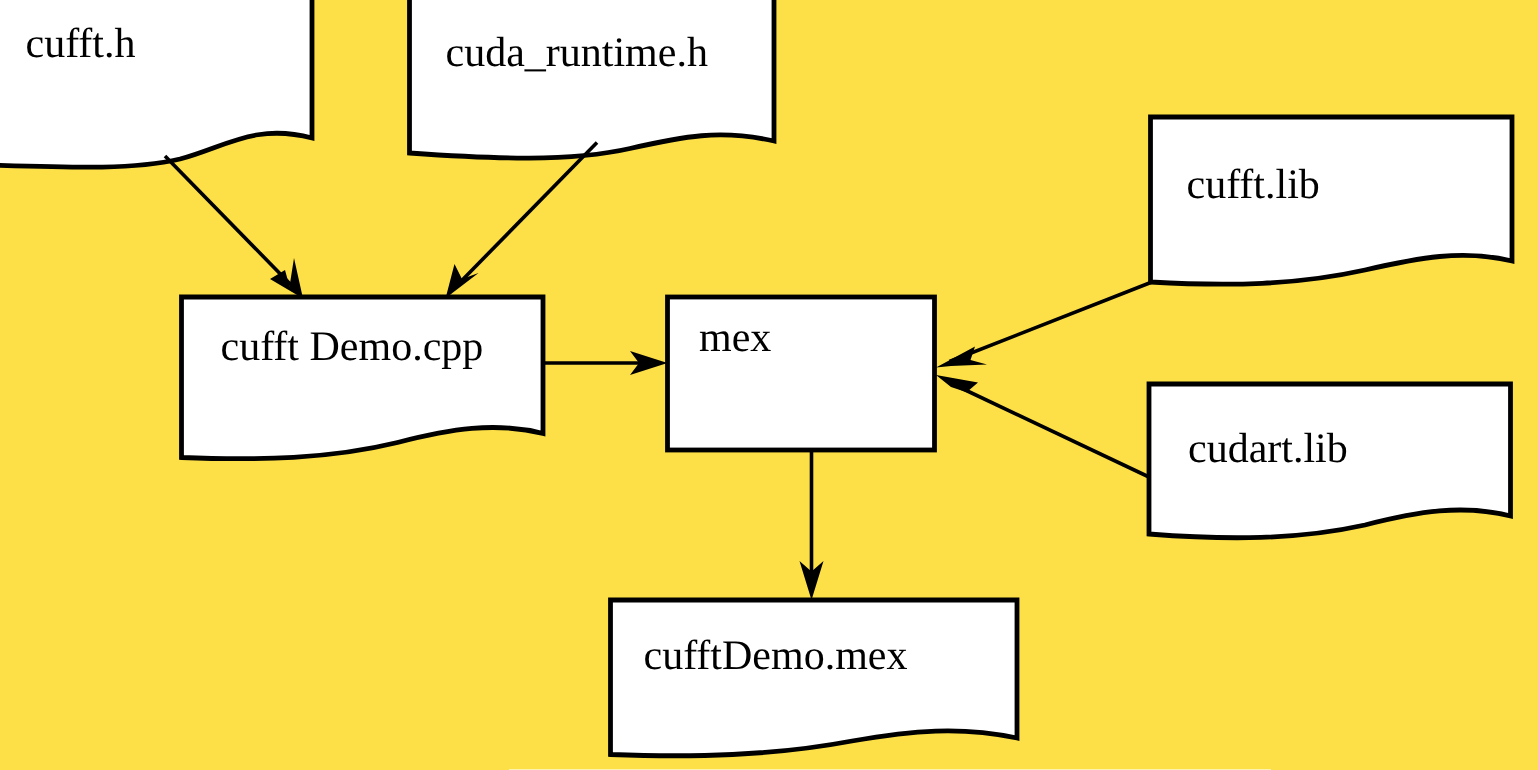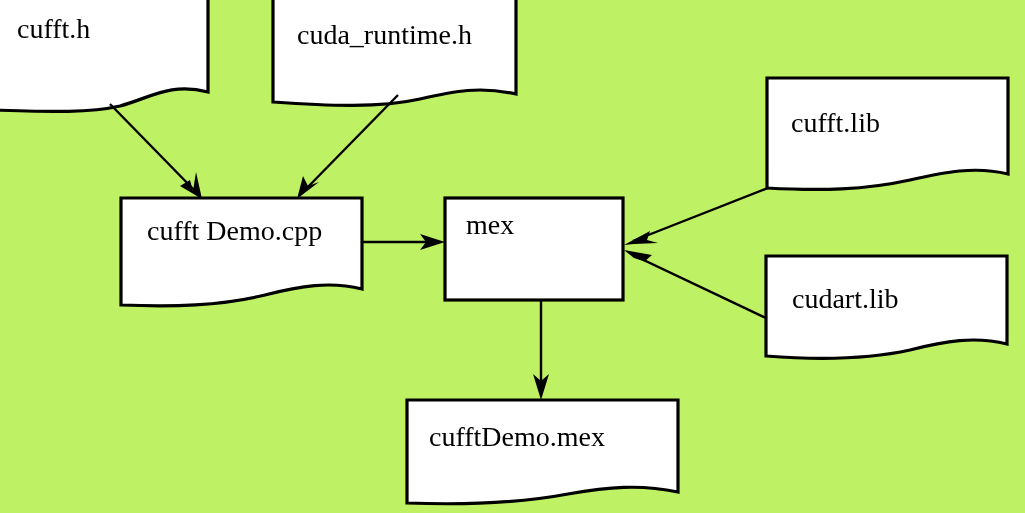--- a/index.html
+++ b/index.html
@@ -4,21 +4,21 @@
 <style>
   html, body {
     margin: 0;
     padding: 0;
     background: #ffffff;
   }
   #canvas {
     position: relative;
     width: 1025px;
     height: 513px;
-    background: #bef264;
+    background: #fde047;
     overflow: hidden;
     font-family: "Liberation Serif", "DejaVu Serif", serif;
   }
   #diagram {
     position: absolute;
     top: 0;
     left: 0;
     width: 1025px;
     height: 513px;
   }

